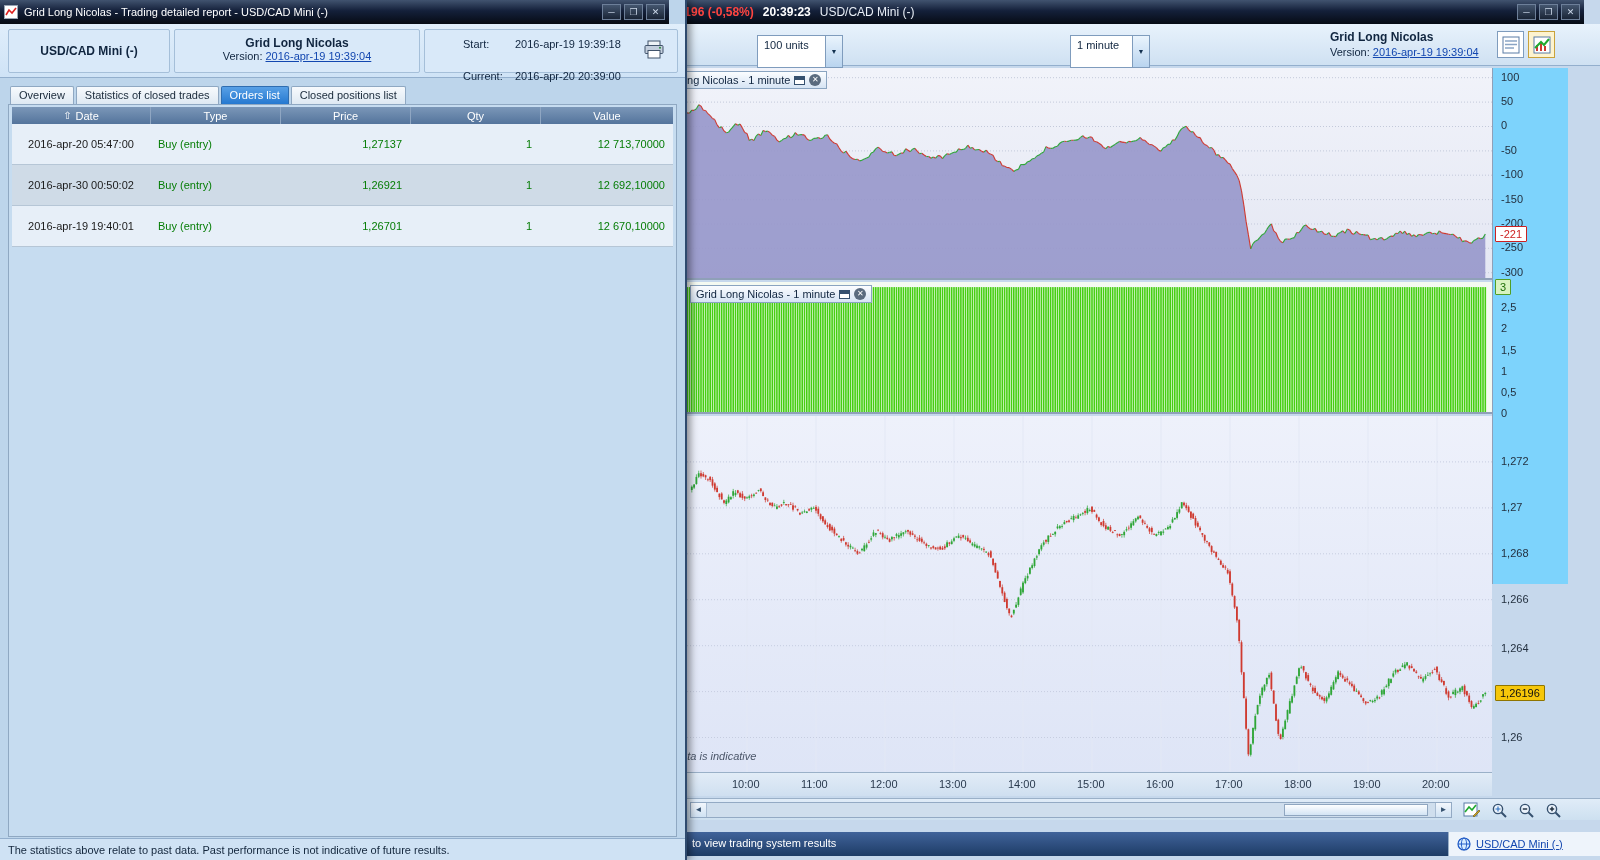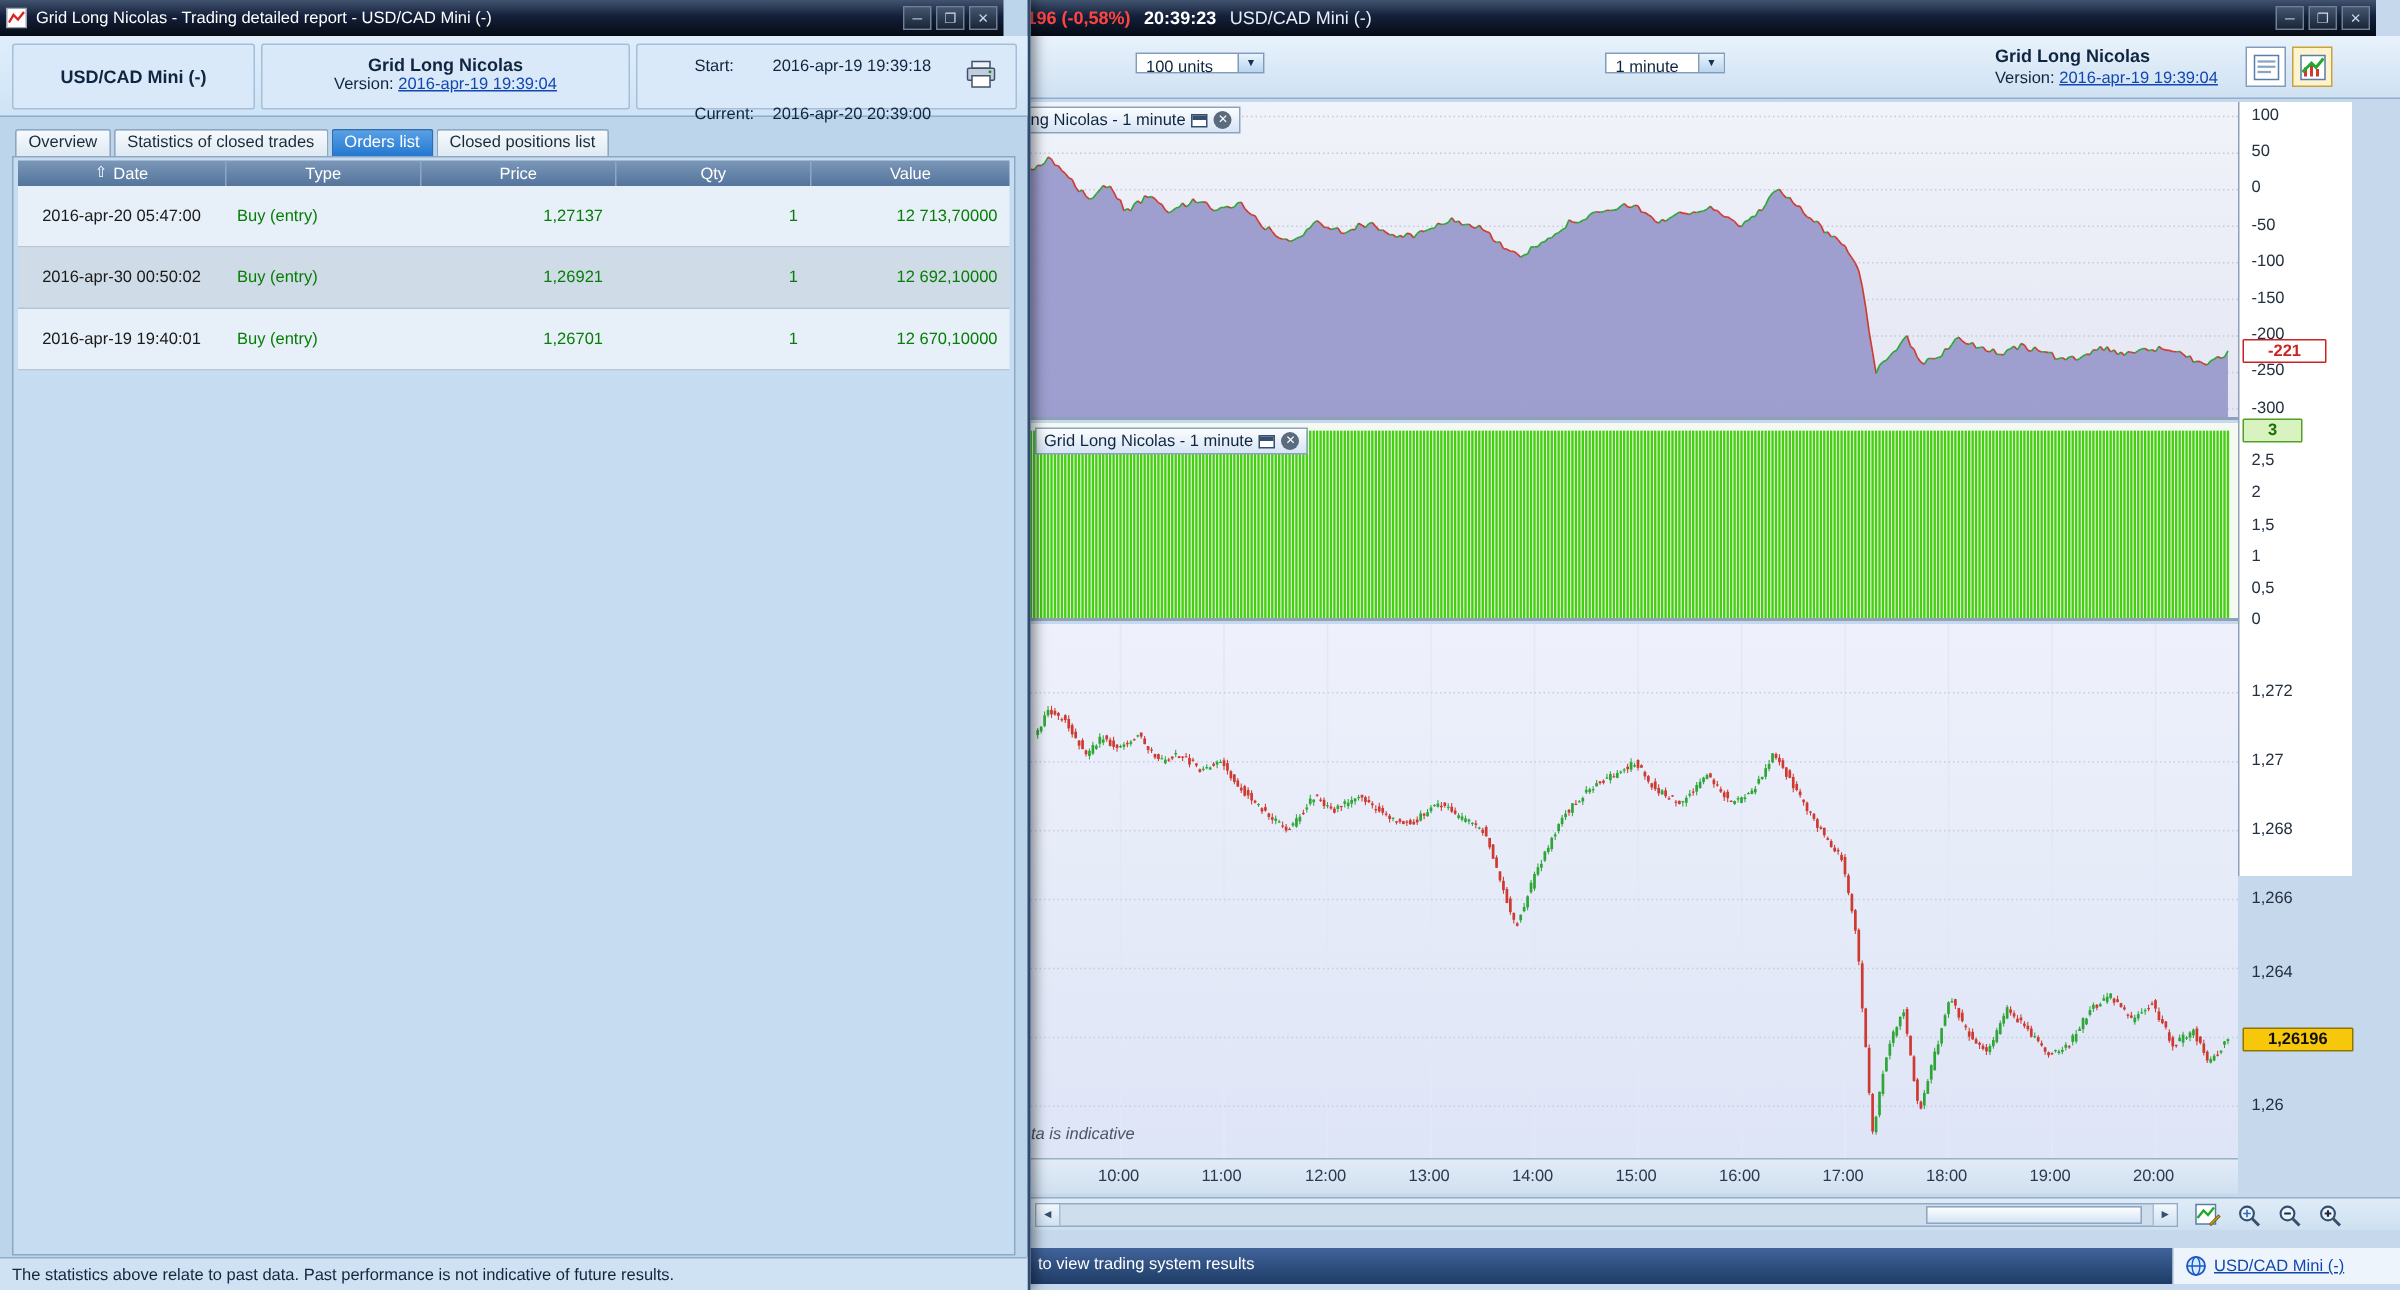--- a/index.html
+++ b/index.html
@@ -18,21 +18,21 @@
 
 
 #chart-window{position:absolute;inset:0;background:#c6d8ec;z-index:1}
 #cw-title-text{position:absolute;left:661px;top:0;height:24px;display:flex;align-items:center;font-size:12px;white-space:nowrap}
 .t-price{color:#ff4540;font-weight:bold}
 .t-time{color:#fff;font-weight:bold;margin-left:9px}
 .t-instr{color:#e8eef6;margin-left:9px}
 
 .cw-toolbar{position:absolute;left:0;top:24px;right:0;height:42px;
   background:linear-gradient(#e8f2fc,#cfe1f2);border-bottom:1px solid #93afcd}
-.dropdown{position:absolute;height:14px;background:#fff;border:1px solid #7f9cbd;display:flex;font-size:11px;cursor:pointer}
+.dropdown{position:absolute;height:33px;background:#fff;border:1px solid #7f9cbd;display:flex;font-size:11px;cursor:pointer}
 .dd-value{padding:3px 6px;flex:1;white-space:nowrap;color:#10253f}
 .dd-btn{width:17px;background:linear-gradient(#eaf4fd,#b9d4ef);border-left:1px solid #7f9cbd;
   display:flex;align-items:center;justify-content:center;font-size:7px;color:#12304f}
 #dd-units{left:757px;top:11px;width:86px}
 #dd-timeframe{left:1070px;top:11px;width:80px}
 .sys-panel{position:absolute;left:1330px;top:6px;font-size:11px;line-height:15px;color:#10253f}
 .sys-name{font-weight:bold;font-size:12px}
 .tool-icons{position:absolute;left:1497px;top:7px;display:flex;gap:4px}
 .tool-btn{width:27px;height:27px;border:1px solid #7f9cbd;background:#fff;display:flex;align-items:center;justify-content:center;cursor:pointer}
 .tool-btn.active{background:#fdf3cf;border-color:#c8a23c}
@@ -45,23 +45,23 @@
 .pane svg{position:absolute;left:0;top:0}
 
 .pane-tab{position:absolute;top:3px;height:18px;display:flex;align-items:center;gap:4px;padding:0 5px;
   background:linear-gradient(#fbfdff,#d6e4f4);border:1px solid #8aa4c0;font-size:11px;color:#10253f;white-space:nowrap}
 #tab-equity{left:645px}
 #tab-positions{left:690px}
 .popout-icon{display:inline-block;width:11px;height:9px;border:1px solid #35506e;background:linear-gradient(#35506e 0 3px,#fff 3px)}
 .close-circle{display:inline-block;width:12px;height:12px;border-radius:6px;background:#5a6b7e;color:#fff;
   font-size:8px;line-height:12px;text-align:center;cursor:pointer}
 
-#axis-col{position:absolute;left:1492px;top:2px;width:76px;height:516px;background:#ffffff;border-left:1px solid #8fa0b8}
+#axis-col{position:absolute;left:1492px;top:2px;width:76px;height:516px;background:#7dd3fc;border-left:1px solid #8fa0b8}
 .axis-label{position:absolute;left:8px;font-size:11px;color:#23303f;white-space:nowrap}
-.badge{position:absolute;left:2px;font-size:11px;font-weight:bold;padding:1px 16px;border-radius:1px;white-space:nowrap;z-index:2}
+.badge{position:absolute;left:2px;font-size:11px;font-weight:normal;padding:1px 4px;border-radius:1px;white-space:nowrap;z-index:2}
 .badge-red{background:#fff;border:1px solid #cc2222;color:#cc2222}
 .badge-green{background:#d8f3c0;border:1px solid #519f25;color:#1d6d06}
 .badge-yellow{background:#f6c70a;border:1px solid #8f7500;color:#101010}
 
 #xlabels{position:absolute;left:0;top:356px;width:100%;height:24px;
   background:linear-gradient(#e2ecf7,#cfdff0);border-top:1px solid #9ab0c8}
 .xlabel{position:absolute;top:5px;font-size:11px;color:#2a3a4e}
 #price-note{position:absolute;left:650px;top:334px;font-size:11px;font-style:italic;color:#4a5568;white-space:nowrap}
 
 .scrollrow{position:absolute;left:0;top:798px;right:0;height:22px;

